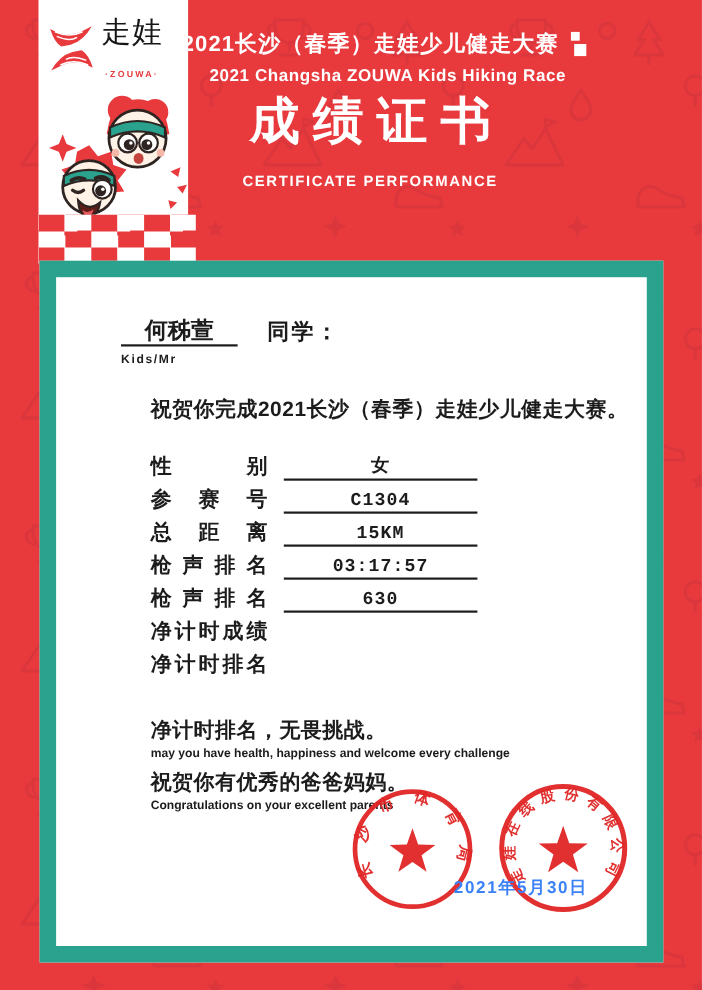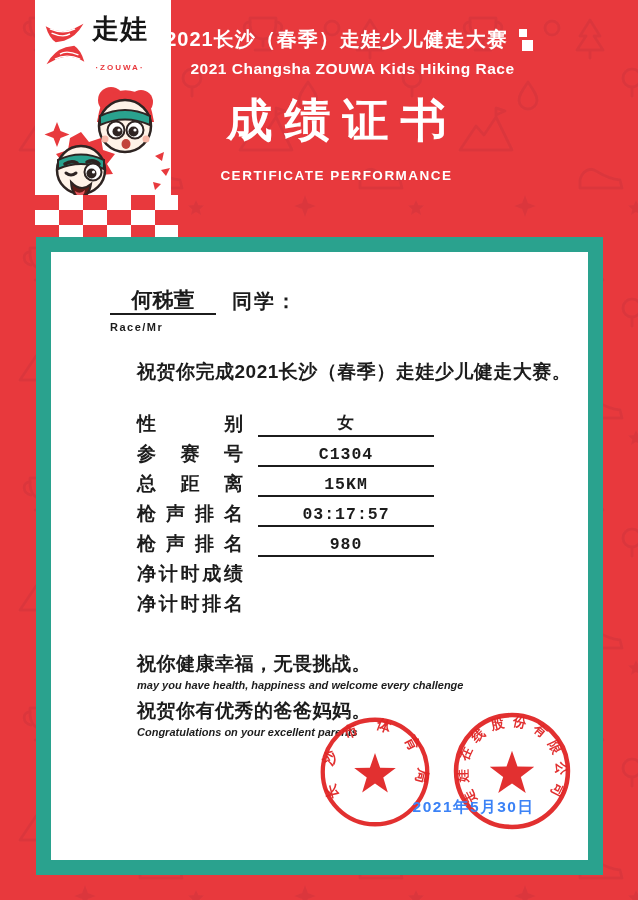--- a/index.html
+++ b/index.html
@@ -4,61 +4,61 @@
 <style>
   html,body{margin:0;padding:0;}
   body{width:638px;height:900px;position:relative;overflow:hidden;
        font-family:"Liberation Sans","DejaVu Sans",sans-serif;background:#E8393D;}
   .bg-pattern{position:absolute;left:0;top:0;z-index:0;}
 
   
   .logo-strip{position:absolute;left:35px;top:0;width:136px;height:240px;background:#fff;z-index:2;}
   .logo-row{display:flex;align-items:center;gap:5px;padding:16px 6px 0 8px;}
   .wordmark-box{display:flex;flex-direction:column;align-items:center;}
-  .wordmark{font-size:27px;font-weight:700;color:#161616;line-height:1;letter-spacing:1px;}
+  .wordmark{font-size:27px;font-weight:400;color:#161616;line-height:1;letter-spacing:1px;}
   .wordmark-sub{font-size:8px;font-weight:800;color:#E8393D;letter-spacing:2px;margin-top:20px;}
   .mascots{display:block;margin:4px auto 0;}
   .checker{position:absolute;left:35px;top:195px;width:143px;height:45px;z-index:2;
            background:repeating-conic-gradient(#ffffff 0 25%, #E8393D 0 50%);
            background-size:48px 30px;}
 
   
   .header{position:absolute;left:35px;right:0;top:26px;text-align:center;color:#fff;z-index:1;}
   .title-row{display:inline-flex;align-items:center;gap:11px;}
   .bracket{position:relative;width:14px;height:22px;flex:0 0 auto;}
   .bracket .b1{position:absolute;right:0;top:0;width:8px;height:8px;background:#fff;}
   .bracket .b2{position:absolute;left:0;bottom:0;width:11px;height:11px;background:#fff;}
   .bracket.mirror{transform:scaleX(-1);}
   .evt-title{font-size:20px;font-weight:900;letter-spacing:1px;white-space:nowrap;}
   .evt-sub{font-size:15.5px;font-weight:800;margin-top:5px;letter-spacing:0.5px;margin-left:32px;}
-  .cert-title{font-size:46px;font-weight:900;letter-spacing:12px;padding-left:12px;margin-top:12px;}
+  .cert-title{font-size:46px;font-weight:900;letter-spacing:12px;padding-left:12px;margin-top:0;}
   .cert-sub{font-size:13.5px;font-weight:900;letter-spacing:1.5px;margin-top:16px;}
 
   
   .certificate{position:absolute;left:36px;top:237px;width:567px;height:638px;box-sizing:border-box;
                background:#fff;border:15px solid #2AA28E;z-index:3;}
   .content{position:relative;width:100%;height:100%;color:#1c1c1c;}
-  .name-row{display:flex;align-items:flex-end;padding:36px 0 0 59px;}
+  .name-row{display:flex;align-items:flex-end;padding:36px 0 0 59px;gap:23px;}
   .name-line{width:106px;text-align:center;border-bottom:2.5px solid #1c1c1c;
              font-family:"DejaVu Serif","Liberation Serif",serif;
              font-size:21px;font-weight:700;padding-bottom:2px;line-height:1.1;}
-  .name-suffix{font-size:20px;font-weight:900;margin-left:16px;letter-spacing:2px;}
+  .name-suffix{font-size:20px;font-weight:900;margin-left:4px;letter-spacing:2px;}
   .missmr{font-size:11px;font-weight:800;letter-spacing:1.5px;margin:6px 0 0 59px;}
   .congrats-cn{font-size:19px;font-weight:900;margin:26px 0 0 86px;letter-spacing:0.5px;}
   .congrats-en{font-size:11.5px;font-weight:800;margin:3px 0 0 86px;}
   .fields{margin:22px 0 0 86px;}
   .frow{display:flex;align-items:flex-end;height:30px;}
   .flabel{width:106px;font-size:19px;font-weight:900;text-align:justify;text-align-last:justify;}
   .fvalue{width:176px;margin-left:15px;text-align:center;border-bottom:2.5px solid #1c1c1c;
           font-family:"Liberation Mono","DejaVu Sans Mono",monospace;
           font-size:16.5px;font-weight:700;letter-spacing:1px;padding-bottom:1px;}
   .blessings{margin:34px 0 0 86px;}
   .bless-cn{font-size:19px;font-weight:900;letter-spacing:0.5px;}
   .bless-en{font-size:11px;font-weight:800;margin-top:2px;}
-  .bless-cn + .bless-en{margin-bottom:7px;font-style:italic;}
+  .bless-cn + .bless-en{margin-bottom:7px;}
   .stamp{position:absolute;z-index:4;}
   .stamp.left{left:267px;top:463px;}
   .stamp.right{left:400px;top:458px;}
   .issue-date{position:absolute;left:330px;top:545px;width:185px;text-align:center;z-index:5;
               font-size:15.5px;font-weight:900;letter-spacing:1.5px;color:#3b82f6;}
 </style>
 </head>
 <body>
 
 <svg class="bg-pattern" width="638" height="900">
@@ -154,21 +154,21 @@
   <div class="cert-title">成绩证书</div>
   <div class="cert-sub">CERTIFICATE PERFORMANCE</div>
 </div>
 
 <div class="certificate">
   <div class="content">
     <div class="name-row">
       <span class="name-line">何秭萱</span>
       <span class="name-suffix">同学：</span>
     </div>
-    <div class="missmr">Race/Mr</div>
+    <div class="missmr">Kids/Mr</div>
 
     <div class="congrats-cn">祝贺你完成2021长沙（春季）走娃少儿健走大赛。</div>
 
     <div class="fields">
       <div class="frow">
         <span class="flabel">性别</span>
         <span class="fvalue">女</span>
       </div>
       <div class="frow">
         <span class="flabel">参赛号</span>
@@ -177,32 +177,32 @@
       <div class="frow">
         <span class="flabel">总距离</span>
         <span class="fvalue">15KM</span>
       </div>
       <div class="frow">
         <span class="flabel">枪声排名</span>
         <span class="fvalue">03:17:57</span>
       </div>
       <div class="frow">
         <span class="flabel">枪声排名</span>
-        <span class="fvalue">980</span>
+        <span class="fvalue">630</span>
       </div>
       <div class="frow">
         <span class="flabel">净计时成绩</span>
       </div>
       <div class="frow">
         <span class="flabel">净计时排名</span>
       </div>
     </div>
 
     <div class="blessings">
-      <div class="bless-cn">祝你健康幸福，无畏挑战。</div>
+      <div class="bless-cn">净计时排名，无畏挑战。</div>
       <div class="bless-en">may you have health, happiness and welcome every challenge</div>
       <div class="bless-cn">祝贺你有优秀的爸爸妈妈。</div>
       <div class="bless-en">Congratulations on your excellent parents</div>
     </div>
 
     <svg class="stamp left" width="114" height="114" viewBox="0 0 120 120">
       <circle cx="60" cy="60" r="55" fill="none" stroke="#E02525" stroke-width="4.5" opacity="0.95"></circle>
       <polygon points="60,40 65.4,55.6 81.9,55.9 68.7,65.8 73.5,81.6 60,72.2 46.5,81.6 51.3,65.8 38.1,55.9 54.6,55.6" fill="#E02525" opacity="0.95"></polygon>
       <path id="arcL" d="M 28.9 91.1 A 44 44 0 1 1 91.1 91.1" fill="none"></path>
       <text font-size="15" font-weight="bold" fill="#E02525" letter-spacing="17" opacity="0.95">

